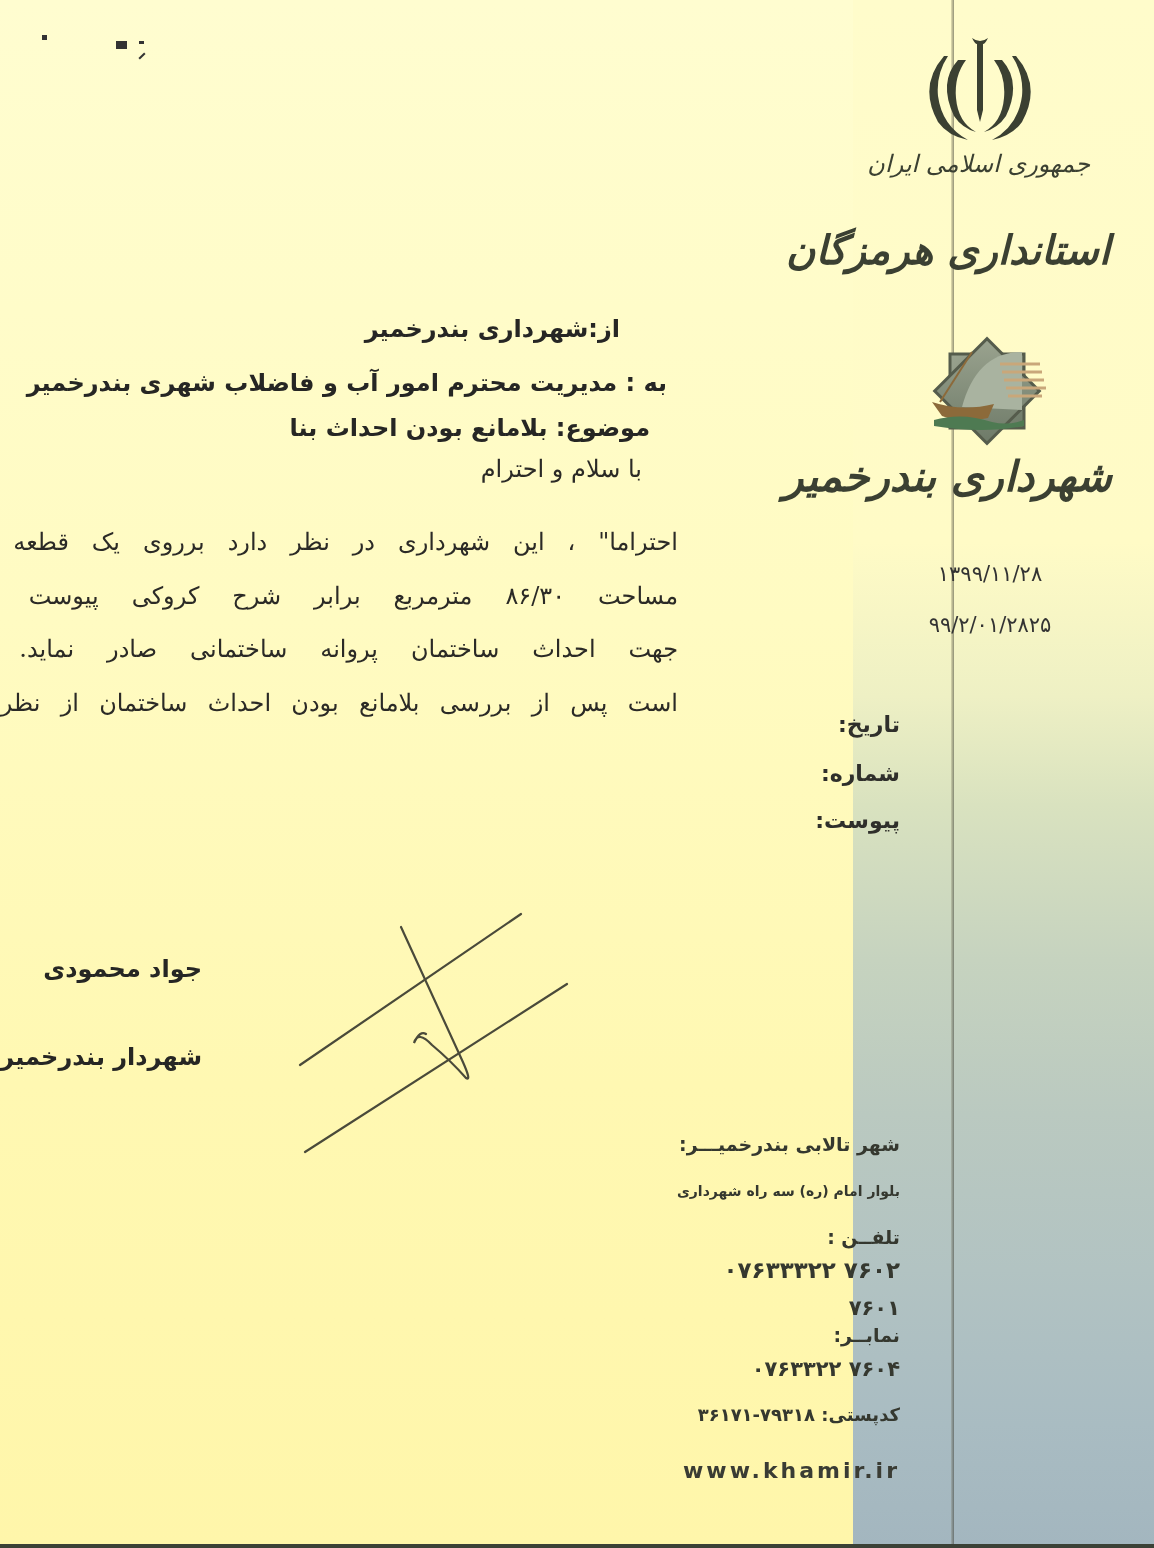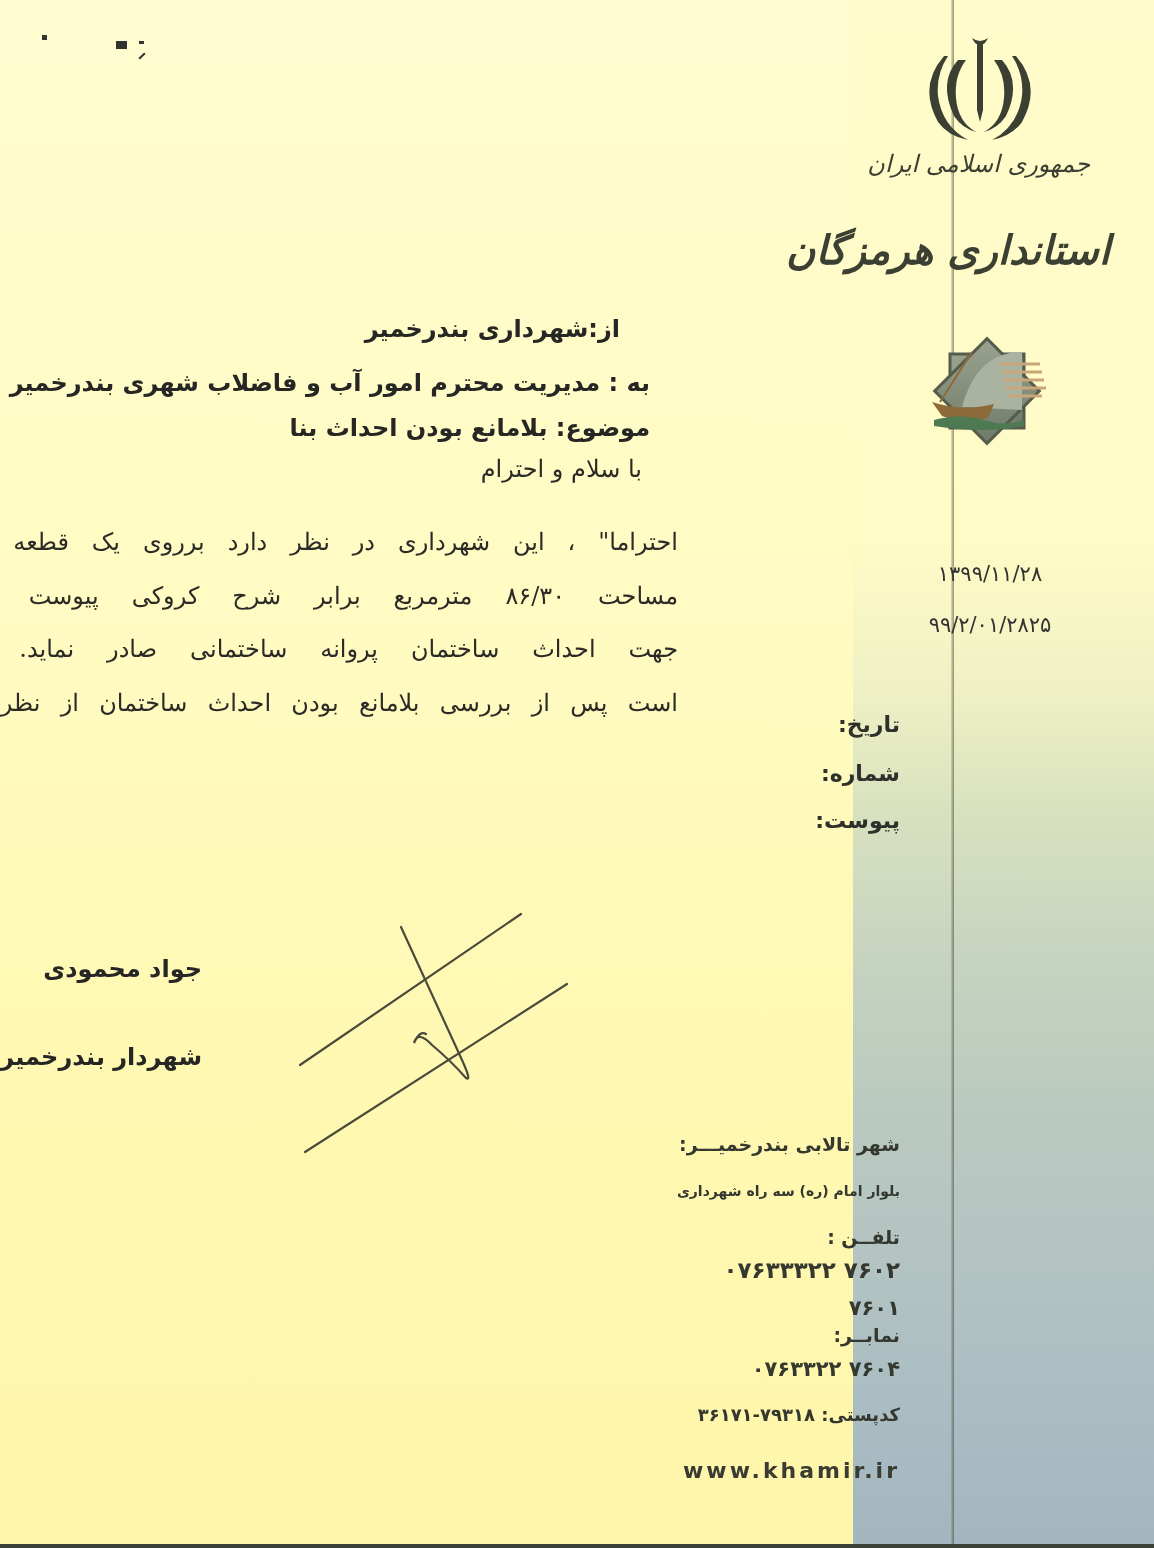--- a/index.html
+++ b/index.html
@@ -118,21 +118,21 @@
       position: absolute;
       font-family: "DejaVu Sans", sans-serif;
       font-weight: bold;
       font-size: 24px;
       color: #262624;
       white-space: nowrap;
       text-align: right;
       margin-top: 44px;
     }
     .from-line { right: 334px; top: 271px; }
-    .to-line { right: 304px; top: 325px; }
+    .to-line { right: 287px; top: 325px; }
     .subject-line { right: 304px; top: 370px; }
 
     .greeting {
       position: absolute;
       right: 312px; top: 455px;
       font-family: "DejaVu Serif", serif;
       font-size: 24px;
       color: #2b2a26;
       white-space: nowrap;
     }
@@ -245,20 +245,21 @@
       <line x1="88" y1="42" x2="128" y2="42"></line>
       <line x1="90" y1="50" x2="130" y2="50"></line>
       <line x1="92" y1="58" x2="132" y2="58"></line>
       <line x1="94" y1="66" x2="134" y2="66"></line>
       <line x1="96" y1="74" x2="130" y2="74"></line>
     </g>
     <path d="M20 80 q30 10 62 2 l-6 14 q-26 6 -46 -2 z" fill="#8c6a3a"></path>
     <path d="M60 30 l-32 50" stroke="#8c6a3a" stroke-width="2"></path>
     <path d="M22 98 q28 -8 58 2 q16 4 32 -2 l0 6 q-40 8 -90 0 z" fill="#4e7a52"></path>
   </svg>
+  <div class="calligraphy municipality-label rtl">شهرداری بندرخمیر</div>
 
   <div class="ref-value ref-date">۱۳۹۹/۱۱/۲۸</div>
   <div class="ref-value ref-number">۹۹/۲/۰۱/۲۸۲۵</div>
 
   <div class="field-label label-date rtl">تاریخ:</div>
   <div class="field-label label-number rtl">شماره:</div>
   <div class="field-label label-attachment rtl">پیوست:</div>
 
   <div class="letter-head from-line rtl">از:شهرداری بندرخمیر</div>
   <div class="letter-head to-line rtl">به : مدیریت محترم امور آب و فاضلاب شهری  بندرخمیر</div>

